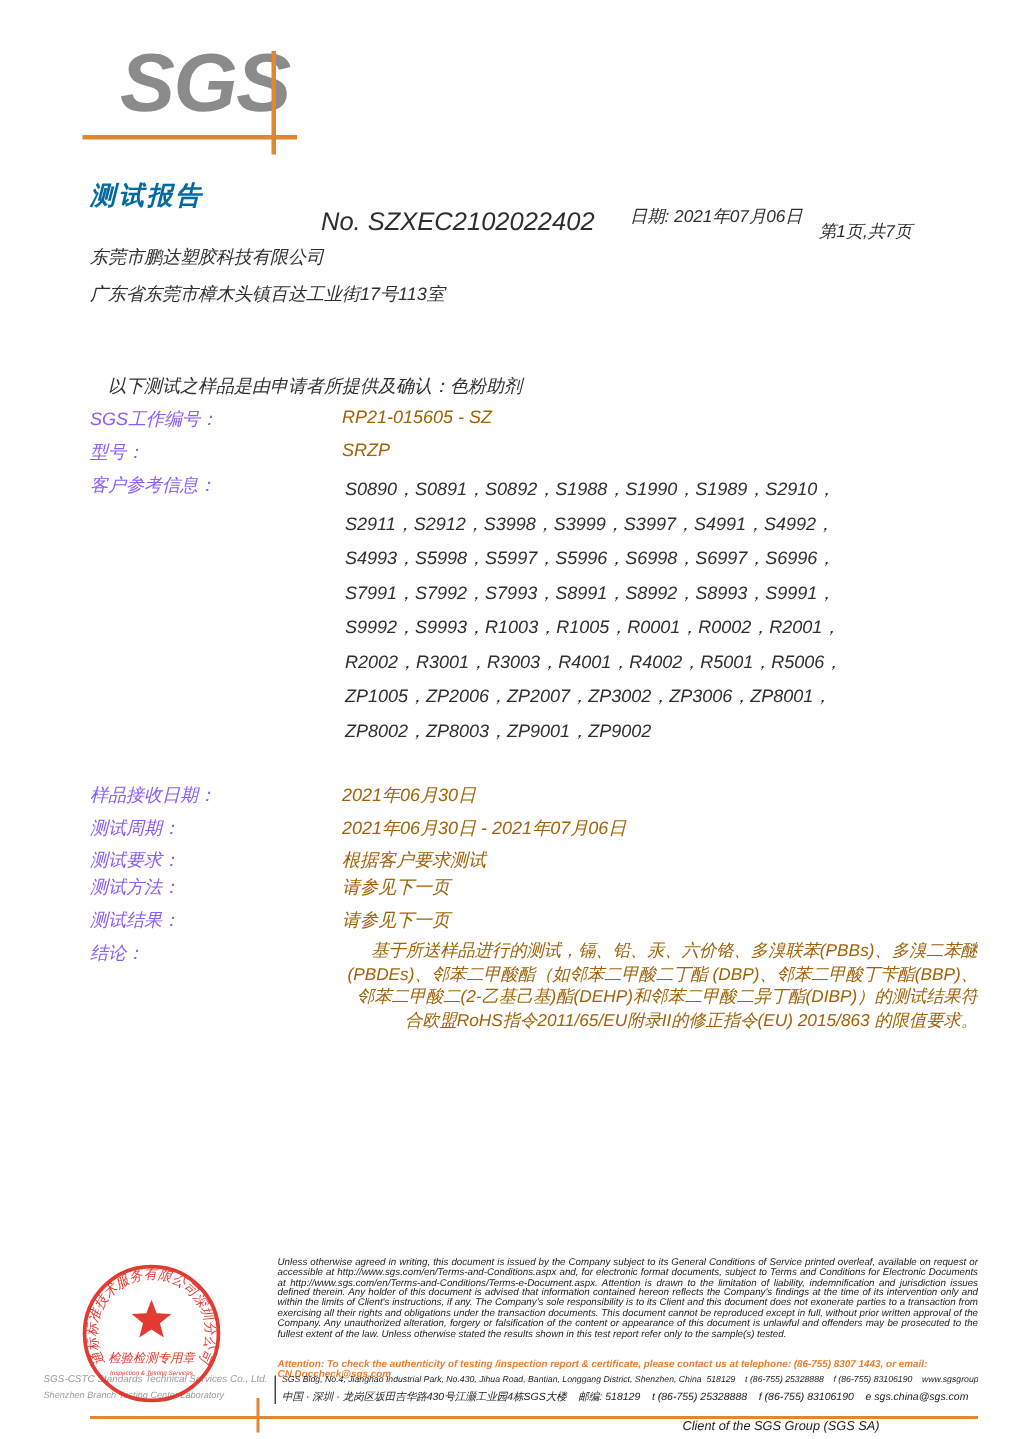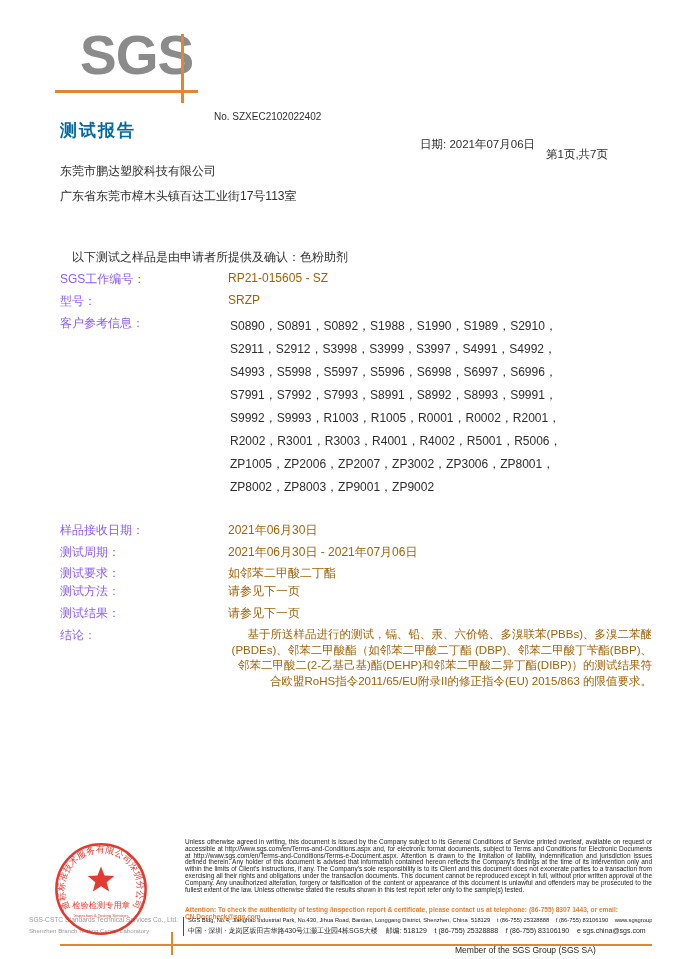--- a/index.html
+++ b/index.html
@@ -1,29 +1,30 @@
 <!DOCTYPE html>
 <html><head>
 <meta charset="utf-8">
 <style>
   html,body { margin:0; padding:0; background:#ffffff; }
   .page {
     position:relative; width:652px; height:959px; background:#ffffff;
     font-family:"Liberation Sans","DejaVu Sans",sans-serif; color:#2e2e2e;
     overflow:hidden;
+    font-style:italic;
   }
   .abs { position:absolute; }
   
   .logo-text { left:80px; top:28px; font-size:55px; font-weight:800; color:#8b8b8b;
                letter-spacing:-1px; line-height:1; }
   .logo-hline { left:55px; top:90px; width:143px; height:2.5px; background:#e2862f; }
   .logo-vline { left:181px; top:34px; width:2.5px; height:69px; background:#e2862f; }
   
   .doc-title { left:60px; top:119px; font-size:17px; font-weight:bold; color:#0369a1; letter-spacing:2px; }
-  .report-no { left:214px; top:111px; font-size:10px; }
+  .report-no { left:214px; top:138px; font-size:17px; }
   .report-date { left:420px; top:123px; font-size:11.5px;margin-top:14px; }
   .page-info { left:546px; top:123px; font-size:11.5px;margin-top:24px; }
   
   .app-name { left:60px; top:163px; font-size:12px; }
   .app-addr { left:60px; top:188px; font-size:12px; }
   .statement { left:60px; top:249px; font-size:12px;margin-left:12px; }
   
   .flabel { position:absolute; left:60px; font-size:12px; color:#8b5cf6; }
   .fvalue { position:absolute; left:228px; font-size:12px; color:#a16207; }
   .ref-lines { position:absolute; left:230px; top:315px; font-size:12px; line-height:23px; }
@@ -82,21 +83,21 @@
     <div>ZP8002，ZP8003，ZP9001，ZP9002</div>
   </div>
 
   <div class="flabel" style="top:522px">样品接收日期：</div>
   <div class="fvalue" style="top:522px">2021年06月30日</div>
 
   <div class="flabel" style="top:544px">测试周期：</div>
   <div class="fvalue" style="top:544px">2021年06月30日 - 2021年07月06日</div>
 
   <div class="flabel" style="top:565px">测试要求：</div>
-  <div class="fvalue" style="top:565px">如邻苯二甲酸二丁酯</div>
+  <div class="fvalue" style="top:565px">根据客户要求测试</div>
 
   <div class="flabel" style="top:583px">测试方法：</div>
   <div class="fvalue" style="top:583px">请参见下一页</div>
 
   <div class="flabel" style="top:605px">测试结果：</div>
   <div class="fvalue" style="top:605px">请参见下一页</div>
 
   <div class="flabel" style="top:627px">结论：</div>
   <div class="fvalue conclusion-val" style="top:627px">基于所送样品进行的测试，镉、铅、汞、六价铬、多溴联苯(PBBs)、多溴二苯醚(PBDEs)、邻苯二甲酸酯（如邻苯二甲酸二丁酯 (DBP)、邻苯二甲酸丁苄酯(BBP)、邻苯二甲酸二(2-乙基己基)酯(DEHP)和邻苯二甲酸二异丁酯(DIBP)）的测试结果符合欧盟RoHS指令2011/65/EU附录II的修正指令(EU) 2015/863 的限值要求。</div>
 
@@ -121,15 +122,15 @@
         <textPath href="#ringPath" startOffset="2" textLength="160">通标标准技术服务有限公司深圳分公司</textPath>
       </text>
       <polygon points="0,-14.5 3.6,-5 13.8,-4.5 5.9,1.9 8.5,11.7 0,6.2 -8.5,11.7 -5.9,1.9 -13.8,-4.5 -3.6,-5" fill="#e0251b" opacity="0.9" transform="translate(50,41)"></polygon>
       <text x="50" y="70" text-anchor="middle" font-size="8.6" fill="#e0251b" opacity="0.9">检验检测专用章</text>
       <text x="50" y="79" text-anchor="middle" font-size="4.4" fill="#e0251b" opacity="0.9">Inspection &amp; Testing Services</text>
     </svg>
   </div>
 
   <div class="abs bottom-hline"></div>
   <div class="abs bottom-vline"></div>
-  <div class="abs member">Member of the SGS Group (SGS SA)</div>
+  <div class="abs member">Client of the SGS Group (SGS SA)</div>
 
 </div>
 
 </body></html>

